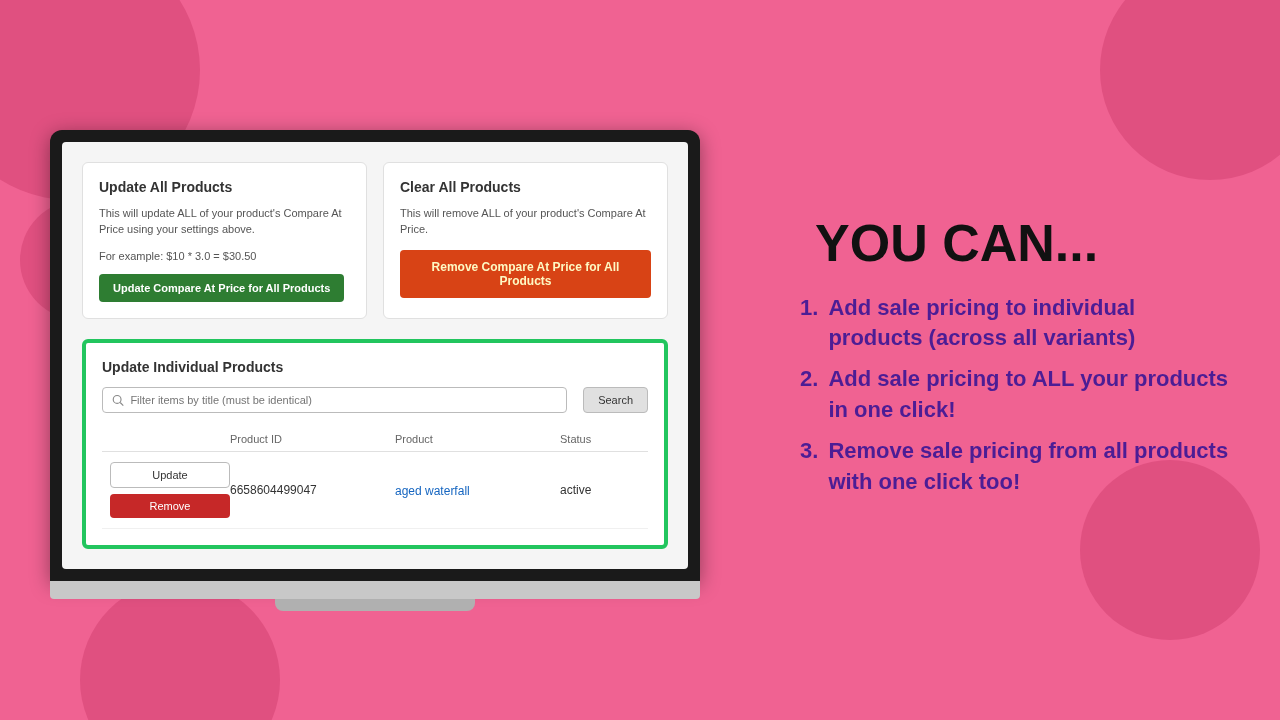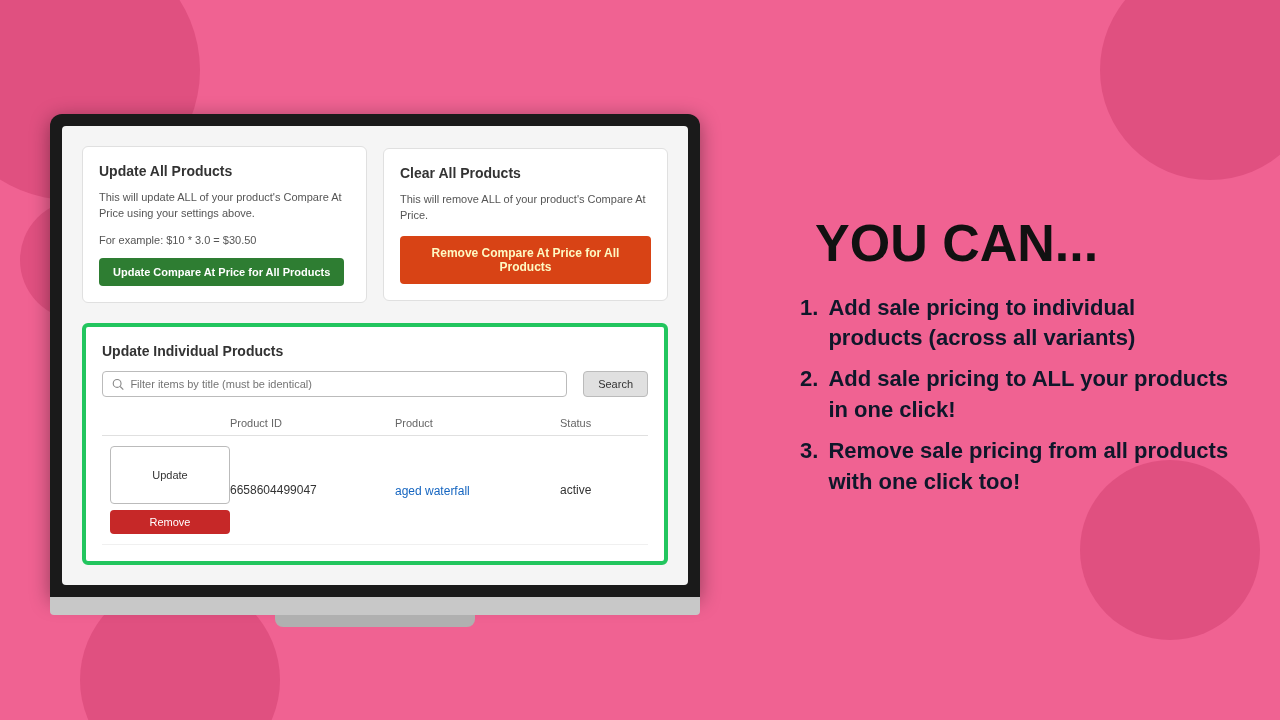--- a/index.html
+++ b/index.html
@@ -85,21 +85,20 @@
       width: 200px;
       margin: 0 auto;
       border-radius: 0 0 8px 8px;
     }
 
     
     .cards-row {
       display: flex;
       gap: 16px;
       margin-bottom: 20px;
-      align-items: center;
     }
 
     .card {
       background: white;
       border: 1px solid #e0e0e0;
       border-radius: 6px;
       padding: 16px;
       flex: 1;
     }
 
@@ -152,21 +151,21 @@
       padding: 6px 12px;
       border-radius: 4px;
       font-size: 11px;
       cursor: pointer;
     }
 
     .btn-update-outline {
       background-color: white;
       color: #333;
       border: 1px solid #bbb;
-      padding: 22px 12px;
+      padding: 6px 12px;
       border-radius: 4px;
       font-size: 11px;
       cursor: pointer;
     }
 
     
     .individual-section {
       background: white;
       border: 4px solid #22c55e;
       border-radius: 6px;
@@ -293,21 +292,21 @@
       counter-reset: item;
     }
 
     .you-can-list li {
       counter-increment: item;
       display: flex;
       gap: 10px;
       margin-bottom: 10px;
       font-size: 22px;
       font-weight: bold;
-      color: #0f172a;
+      color: #4c1d95;
       line-height: 1.4;
       font-family: Arial, sans-serif;
     }
 
     .you-can-list li::before {
       content: counter(item) ".";
       font-weight: bold;
       font-size: 22px;
       flex-shrink: 0;
     }

